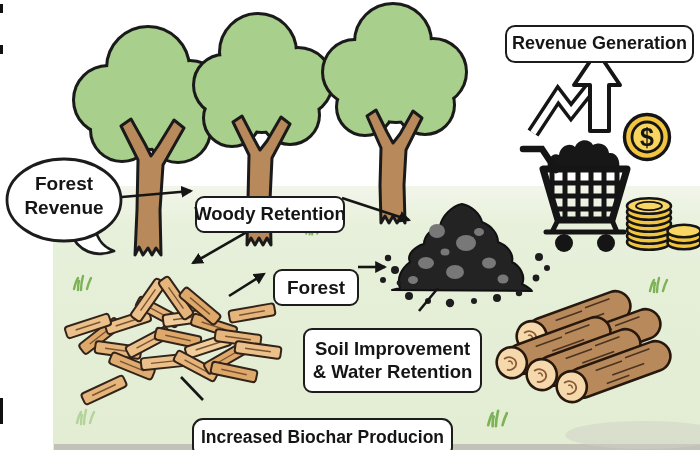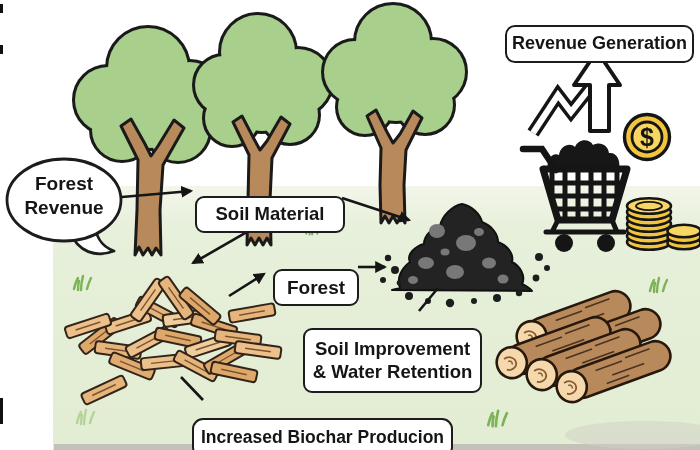--- a/index.html
+++ b/index.html
@@ -255,21 +255,21 @@
     <rect x="0" y="398" width="3" height="26"></rect>
   </g>
 </svg>
 
 <div class="bubble-text" id="bubble-label">
   <div>Forest</div>
   <div>Revenue</div>
 </div>
 
 <div class="node" id="box-woody">
-  <span>Soil Material</span>
+  <span>Woody Retention</span>
 </div>
 
 <div class="node" id="box-biochar">
   <span>Forest</span>
 </div>
 
 <div class="node" id="box-increased">
   <span>Increased Biochar Producion</span>
 </div>
 

